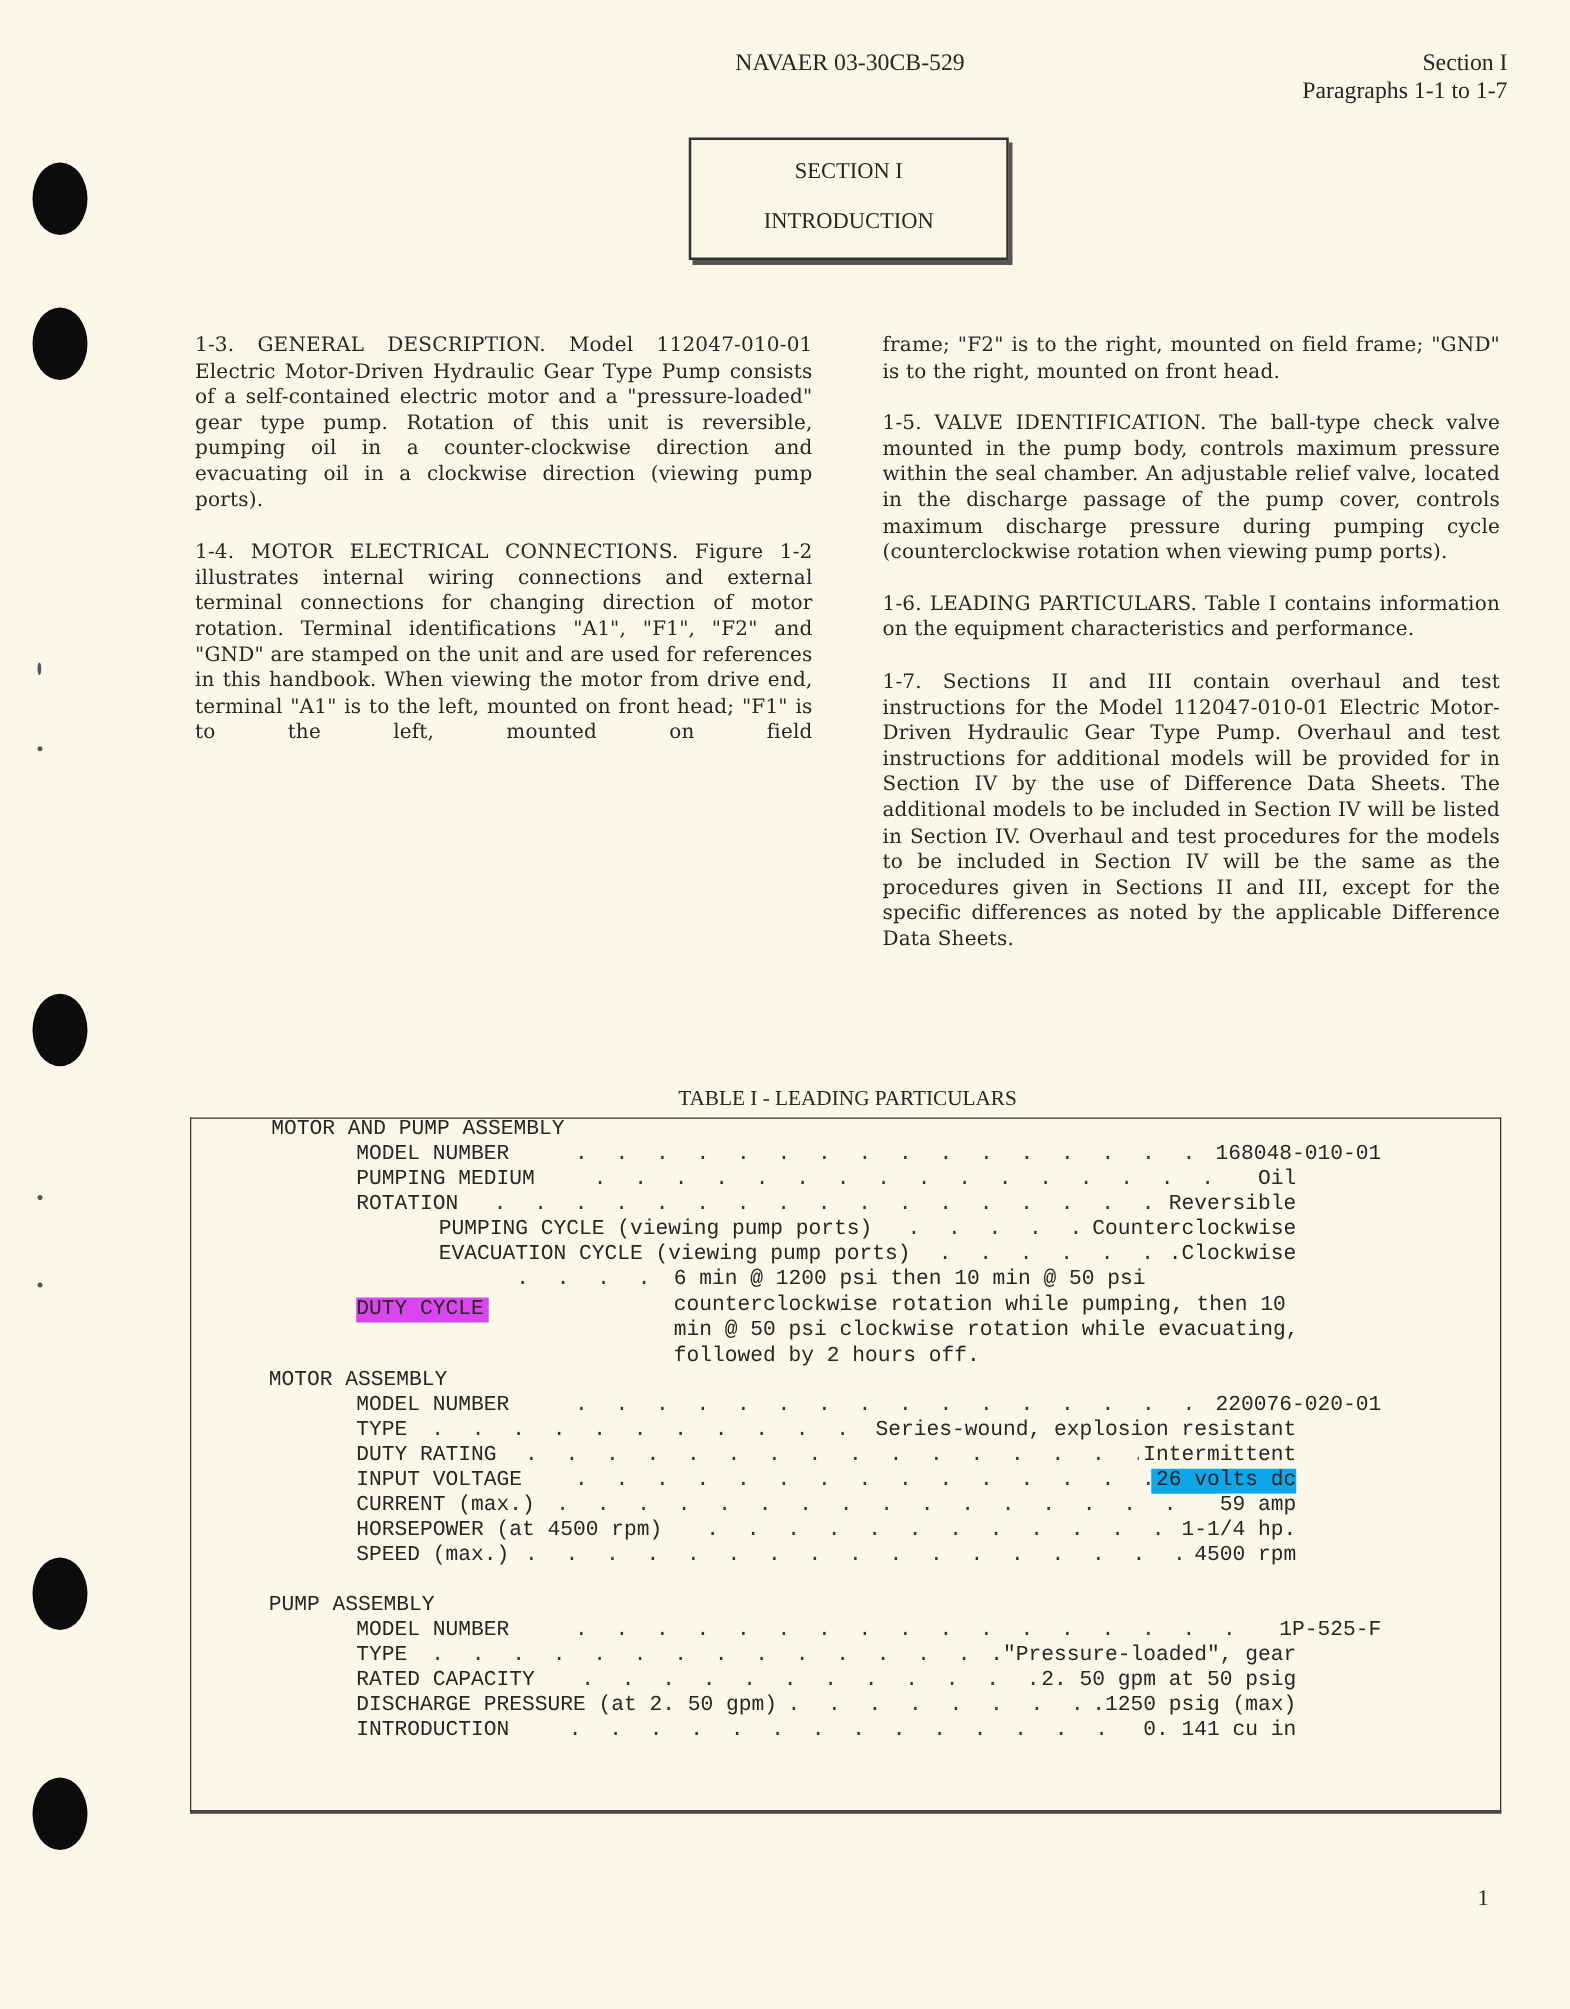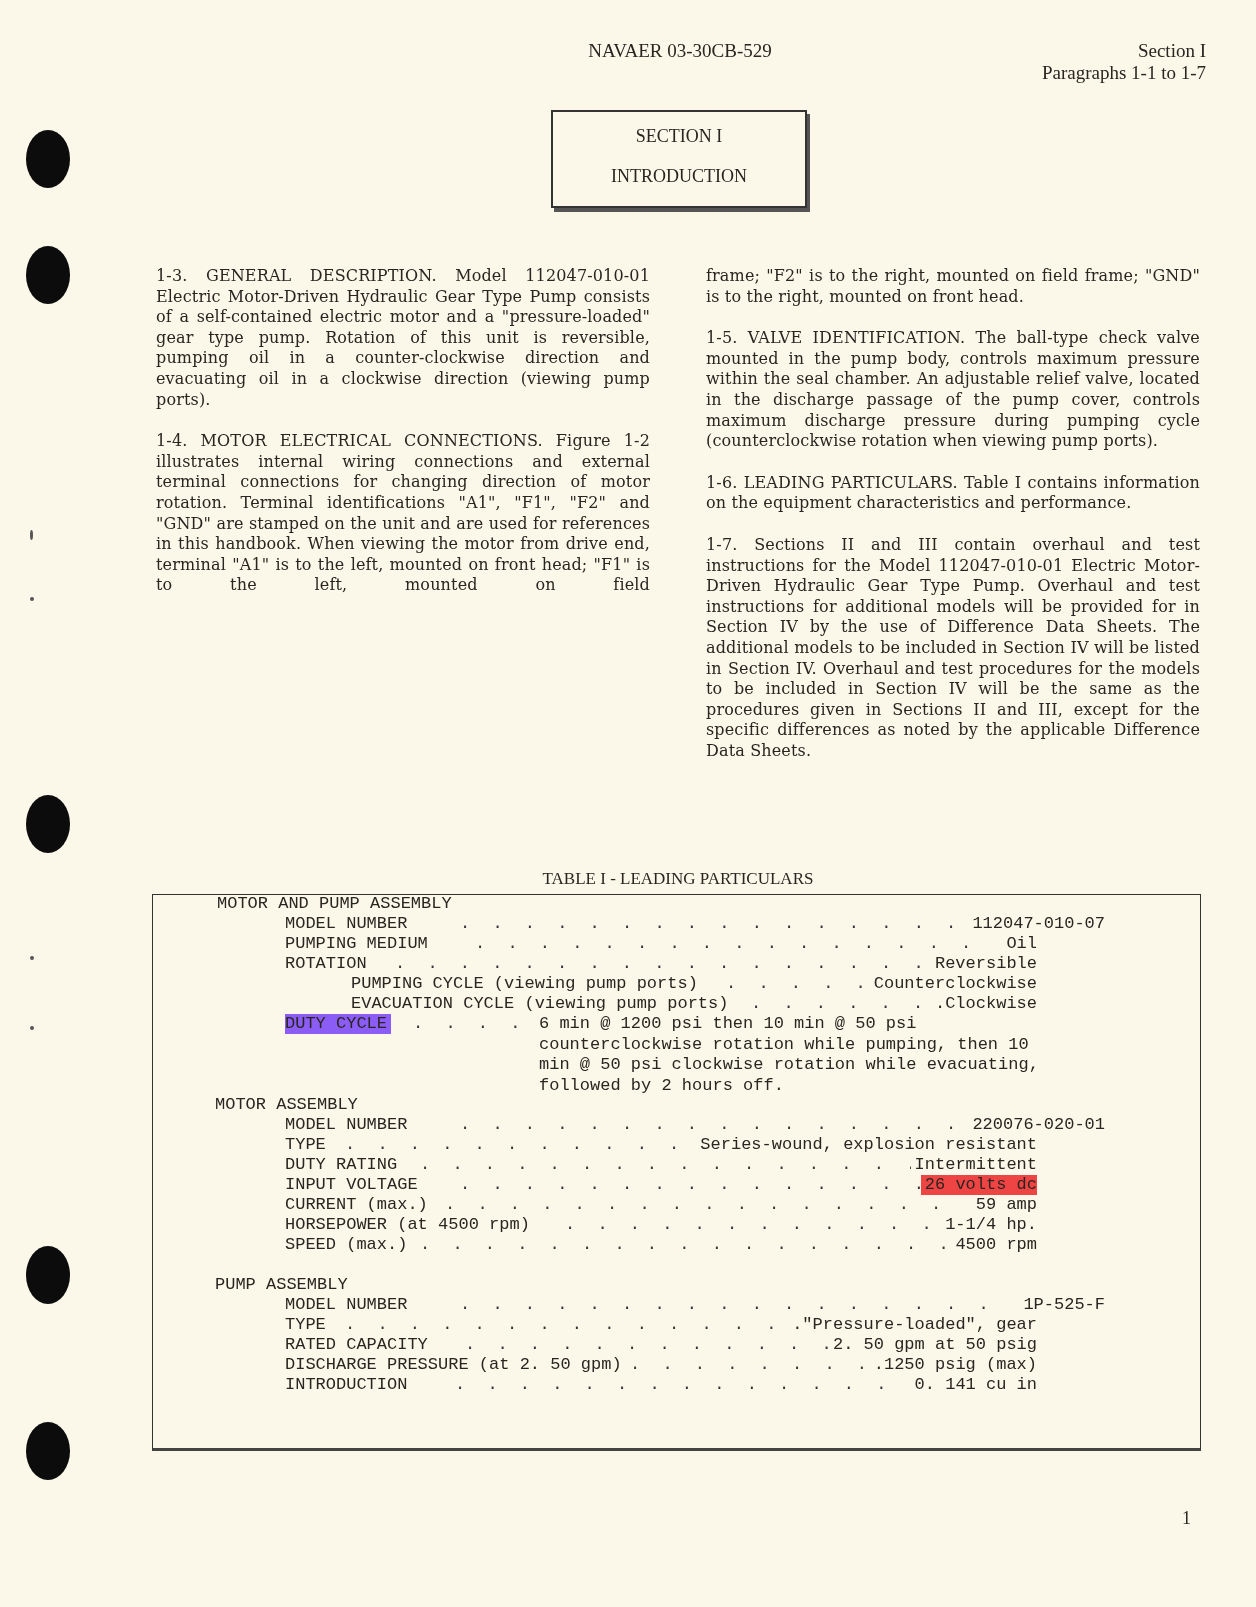--- a/index.html
+++ b/index.html
@@ -93,21 +93,21 @@
 
 <div class="table-title">TABLE I - LEADING PARTICULARS</div>
 
 <div class="table-box">
 
   <div class="row" style="left:64px; top:-1px;"><span>MOTOR AND PUMP ASSEMBLY</span></div>
 
   <div class="row" style="left:132px; width:820px; top:19px;">
     <span class="dots" style="left:175px; right:130px;">. . . . . . . . . . . . . . . . . . . . . . . . . .</span>
     <span class="lbl" style="background: rgb(251, 248, 234); padding: 0px 4px 0px 0px; z-index: 1;">MODEL NUMBER</span>
-    <span class="val" style="background: rgb(251, 248, 234); padding: 0px 0px 0px 4px; z-index: 1;">112047-010-07</span>
+    <span class="val" style="background: rgb(251, 248, 234); padding: 0px 0px 0px 4px; z-index: 1;">168048-010-01</span>
   </div>
   <div class="row" style="left:132px; width:752px; top:39px;">
     <span class="dots" style="left:190px; right:40px;">. . . . . . . . . . . . . . . . . . . . . . . . . .</span>
     <span class="lbl" style="background: rgb(251, 248, 234); padding: 0px 4px 0px 0px; z-index: 1;">PUMPING MEDIUM</span>
     <span class="val" style="background: rgb(251, 248, 234); padding: 0px 0px 0px 4px; z-index: 1; margin-left: 37px;">Oil</span>
   </div>
   <div class="row" style="left:132px; width:752px; top:59px;">
     <span class="dots" style="left:110px; right:95px;">. . . . . . . . . . . . . . . . . . . . . . . . . . . . . . .</span>
     <span class="lbl" style="background: rgb(251, 248, 234); padding: 0px 4px 0px 0px; z-index: 1;">ROTATION</span>
     <span class="val" style="background: rgb(251, 248, 234); padding: 0px 0px 0px 4px; z-index: 1;">Reversible</span>
@@ -116,21 +116,21 @@
     <span class="dots" style="left:375px; right:160px;">. . . . . . . . . .</span>
     <span class="lbl" style="background: rgb(251, 248, 234); padding: 0px 4px 0px 0px; z-index: 1;">PUMPING CYCLE (viewing pump ports)</span>
     <span class="val" style="background: rgb(251, 248, 234); padding: 0px 0px 0px 4px; z-index: 1;">Counterclockwise</span>
   </div>
   <div class="row" style="left:198px; width:686px; top:99px;">
     <span class="dots" style="left:400px; right:85px;">. . . . . . . . . . . . . . .</span>
     <span class="lbl" style="background: rgb(251, 248, 234); padding: 0px 4px 0px 0px; z-index: 1;">EVACUATION CYCLE (viewing pump ports)</span>
     <span class="val" style="background: rgb(251, 248, 234); padding: 0px 0px 0px 4px; z-index: 1;">.Clockwise</span>
   </div>
   <div class="row" style="left:132px; width:760px; top:119px;">
-    <span class="lbl" style="background: #8b5cf6; padding: 0px 4px 0px 0px; z-index: 1;">DUTY CYCLE</span>
+    <span class="lbl" style="background: #d946ef; padding: 0px 4px 0px 0px; z-index: 1; margin-top: 24px;">DUTY CYCLE</span>
     <span class="dots" style="left:128px; width:115px;">. . . . . . . . . .</span>
   </div>
   <div class="duty-text" style="left:386px; top:119px; width:500px;">6 min @ 1200 psi then 10 min @ 50 psi counterclockwise rotation while pumping, then 10 min @ 50 psi clockwise rotation while evacuating, followed by 2 hours off.</div>
 
   <div class="row" style="left:62px; top:200px;"><span>MOTOR ASSEMBLY</span></div>
 
   <div class="row" style="left:132px; width:820px; top:220px;">
     <span class="dots" style="left:175px; right:130px;">. . . . . . . . . . . . . . . . . . . . . . . . . .</span>
     <span class="lbl" style="background: rgb(251, 248, 234); padding: 0px 4px 0px 0px; z-index: 1;">MODEL NUMBER</span>
     <span class="val" style="background: rgb(251, 248, 234); padding: 0px 0px 0px 4px; z-index: 1;">220076-020-01</span>
@@ -141,21 +141,21 @@
     <span class="val" style="background: rgb(251, 248, 234); padding: 0px 0px 0px 4px; z-index: 1;">Series-wound, explosion resistant</span>
   </div>
   <div class="row" style="left:132px; width:752px; top:260px;">
     <span class="dots" style="left:135px; right:110px;">. . . . . . . . . . . . . . . . . . . . . . . . . . . . .</span>
     <span class="lbl" style="background: rgb(251, 248, 234); padding: 0px 4px 0px 0px; z-index: 1;">DUTY RATING</span>
     <span class="val" style="background: rgb(251, 248, 234); padding: 0px 0px 0px 4px; z-index: 1;">Intermittent</span>
   </div>
   <div class="row" style="left:132px; width:752px; top:280px;">
     <span class="dots" style="left:175px; right:115px;">. . . . . . . . . . . . . . . . . . . . . . . . .</span>
     <span class="lbl" style="background: rgb(251, 248, 234); padding: 0px 4px 0px 0px; z-index: 1;">INPUT VOLTAGE</span>
-    <span class="val" style="background: #ef4444; padding: 0px 0px 0px 4px; z-index: 1;">26 volts dc</span>
+    <span class="val" style="background: #0ea5e9; padding: 0px 0px 0px 4px; z-index: 1;">26 volts dc</span>
   </div>
   <div class="row" style="left:132px; width:752px; top:300px;">
     <span class="dots" style="left:160px; right:85px;">. . . . . . . . . . . . . . . . . . . . . . . . . .</span>
     <span class="lbl" style="background: rgb(251, 248, 234); padding: 0px 4px 0px 0px; z-index: 1;">CURRENT (max.)</span>
     <span class="val" style="background: rgb(251, 248, 234); padding: 0px 0px 0px 4px; z-index: 1;">59 amp</span>
   </div>
   <div class="row" style="left:132px; width:752px; top:320px;">
     <span class="dots" style="left:280px; right:70px;">. . . . . . . . . . . . . . . . . . . .</span>
     <span class="lbl" style="background: rgb(251, 248, 234); padding: 0px 4px 0px 0px; z-index: 1;">HORSEPOWER (at 4500 rpm)</span>
     <span class="val" style="background: rgb(251, 248, 234); padding: 0px 0px 0px 4px; z-index: 1;">1-1/4 hp.</span>

